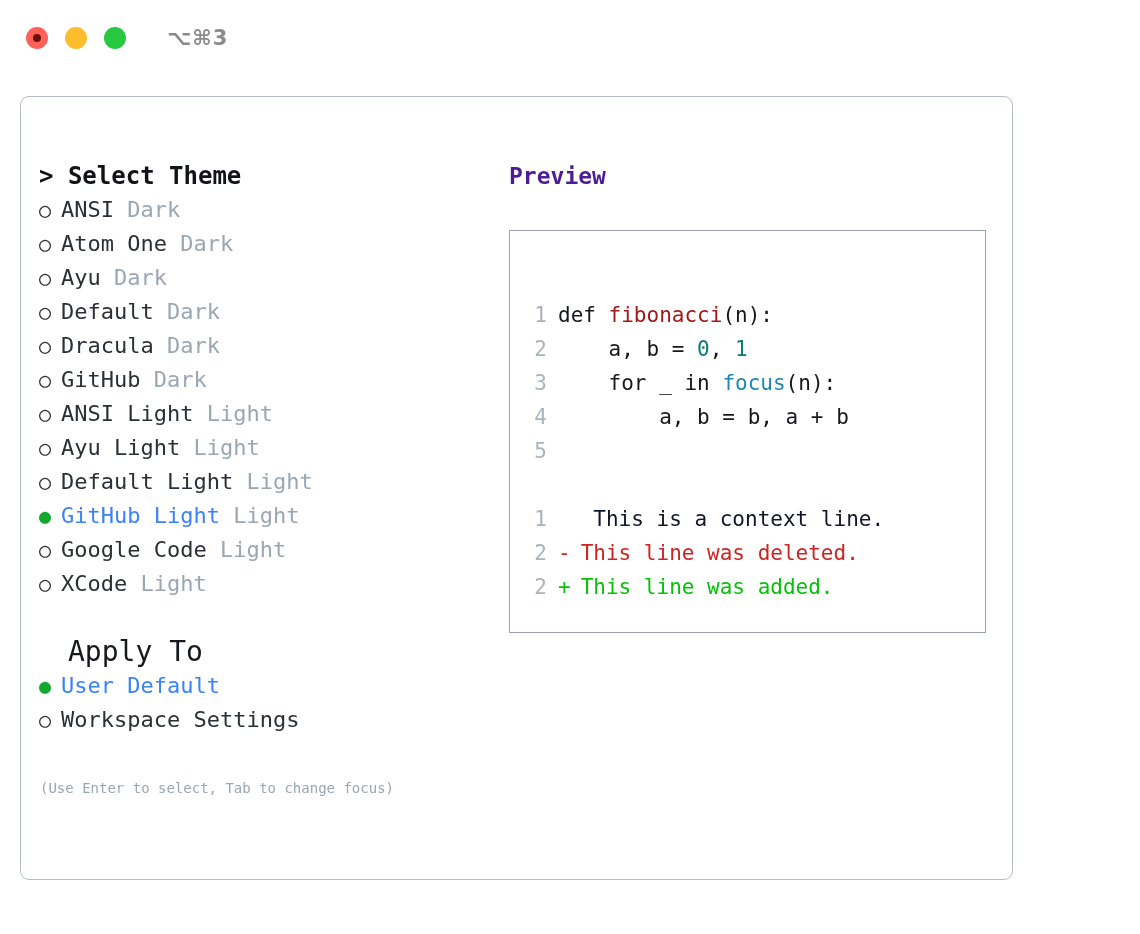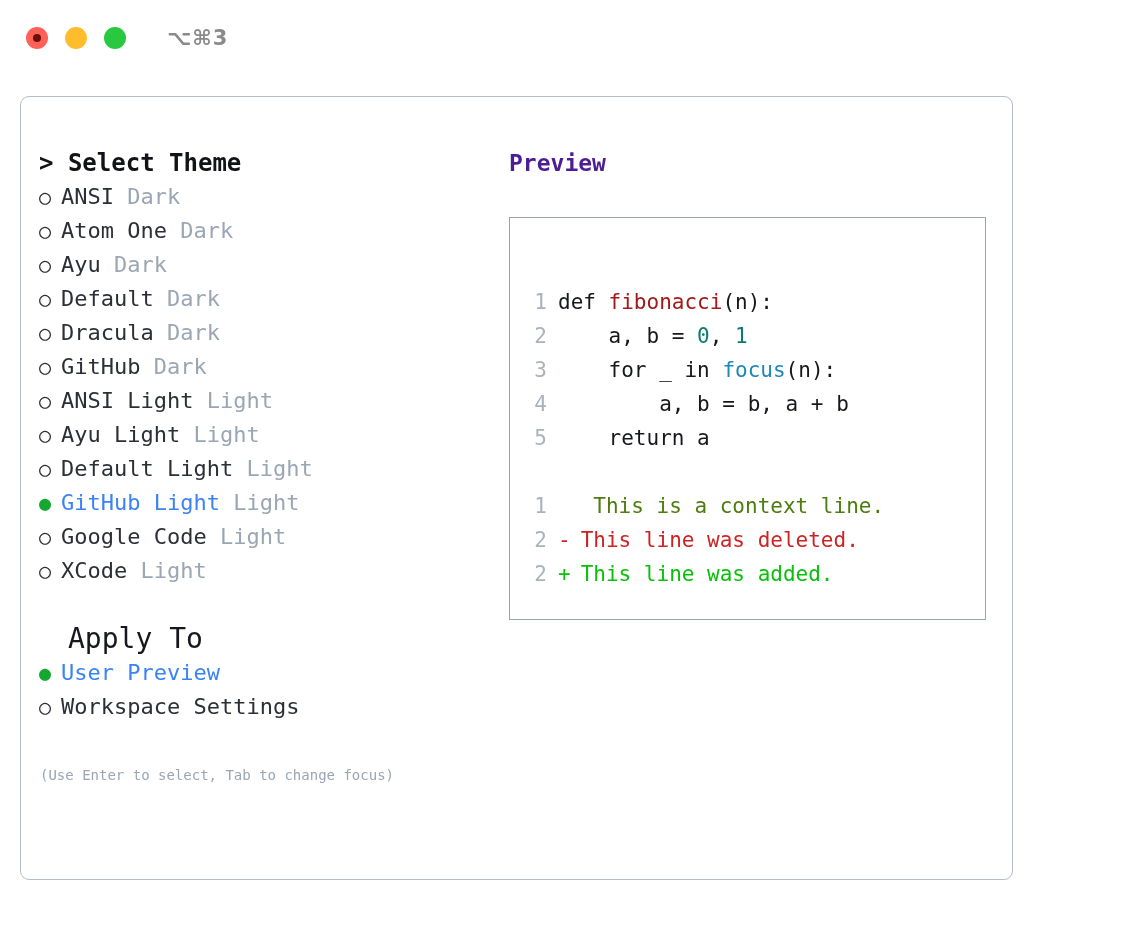--- a/index.html
+++ b/index.html
@@ -78,21 +78,21 @@
     width: 993px;
     height: 784px;
     border: 1.6px solid #b3bcc8;
     border-radius: 9px;
     box-sizing: border-box;
     background: #ffffff;
   }
 
   .panel-inner {
     position: absolute;
-    left: 0; top: 0;
+    left: 0; top: 13px;
     width: 100%;
     height: 100%;
     display: flex;
     justify-content: space-between;
   }
 
   .col-left {
     width: 465px;
     padding: 49px 0 0 18px;
     box-sizing: border-box;
@@ -189,21 +189,21 @@
     margin-right: 11px;
   }
   .code-txt { color: #16181d; }
 
   .tok-fn   { color: #a31818; margin-top: 21px; }
   .tok-num  { color: #0b7c73; }
   .tok-call { color: #1d87b8; }
 
   .diff-gap { height: 34px; }
 
-  .diff-line .code-txt.ctx { color: #4d7c0f; }
+  .diff-line .code-txt.ctx { color: #0f172a; }
   .diff-line .code-txt.del { color: #cb2423; }
   .diff-line .code-txt.add { color: #08c009; }
   .diff-sign { display: inline-block; width: 10px; }
 </style>
 </head>
 <body>
 
 <div class="window">
 
   <div class="titlebar">
@@ -235,37 +235,37 @@
             <div class="opt-row selected"><span class="bullet sel">●</span><span class="opt-name">GitHub Light </span><span class="opt-variant">Light</span></div>
             <div class="opt-row"><span class="bullet">○</span><span class="opt-name">Google Code </span><span class="opt-variant">Light</span></div>
             <div class="opt-row"><span class="bullet">○</span><span class="opt-name">XCode </span><span class="opt-variant">Light</span></div>
           </div>
 
         <div class="spacer-block"></div>
 
         <div class="subsection-title">Apply To</div>
 
         <div class="opt-list" id="apply-list">
-            <div class="opt-row selected"><span class="bullet sel">●</span><span class="opt-name">User Preview</span></div>
+            <div class="opt-row selected"><span class="bullet sel">●</span><span class="opt-name">User Default</span></div>
             <div class="opt-row"><span class="bullet">○</span><span class="opt-name">Workspace Settings</span></div>
           </div>
 
         <div class="hint">(Use Enter to select, Tab to change focus)</div>
       </div>
 
       <div class="col-right">
         <div class="preview-title">Preview</div>
 
         <div class="preview-box">
           <div id="code-block">
               <div class="code-line"><span class="ln">1</span><span class="code-txt ">def </span><span class="code-txt tok-fn">fibonacci</span><span class="code-txt ">(n):</span></div>
               <div class="code-line"><span class="ln">2</span><span class="code-txt ">    a, b = </span><span class="code-txt tok-num">0</span><span class="code-txt ">, </span><span class="code-txt tok-num">1</span></div>
               <div class="code-line"><span class="ln">3</span><span class="code-txt ">    for _ in </span><span class="code-txt tok-call">focus</span><span class="code-txt ">(n):</span></div>
               <div class="code-line"><span class="ln">4</span><span class="code-txt ">        a, b = b, a + b</span></div>
-              <div class="code-line"><span class="ln">5</span><span class="code-txt ">    return a</span></div>
+              <div class="code-line"><span class="ln">5</span></div>
             </div>
           <div class="diff-gap"></div>
           <div id="diff-block">
               <div class="code-line diff-line"><span class="ln">1</span><span class="code-txt ctx diff-sign"> </span><span class="code-txt ctx">  This is a context line.</span></div>
               <div class="code-line diff-line"><span class="ln">2</span><span class="code-txt del diff-sign">-</span><span class="code-txt del"> This line was deleted.</span></div>
               <div class="code-line diff-line"><span class="ln">2</span><span class="code-txt add diff-sign">+</span><span class="code-txt add"> This line was added.</span></div>
             </div>
         </div>
       </div>
 

